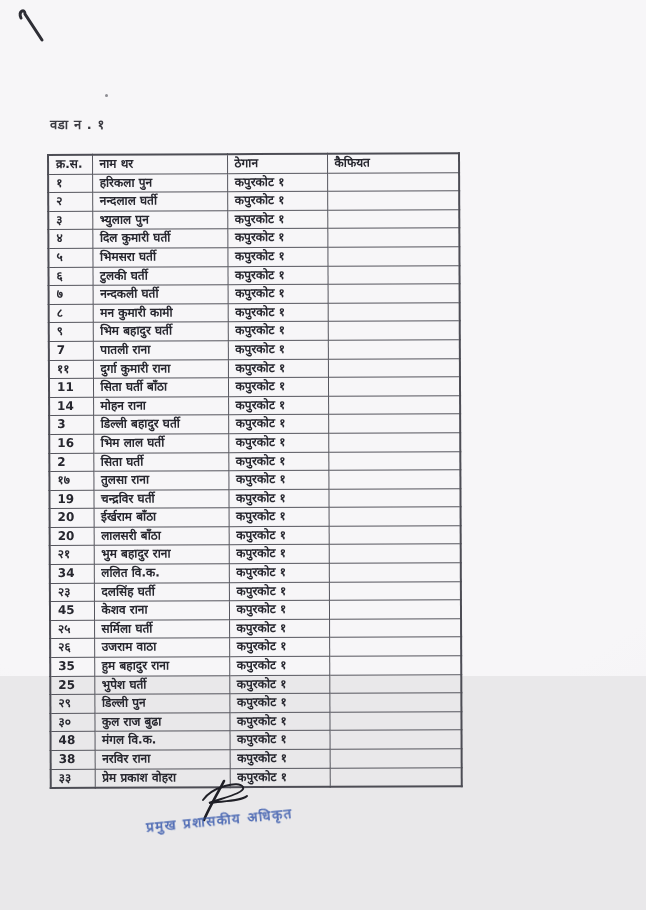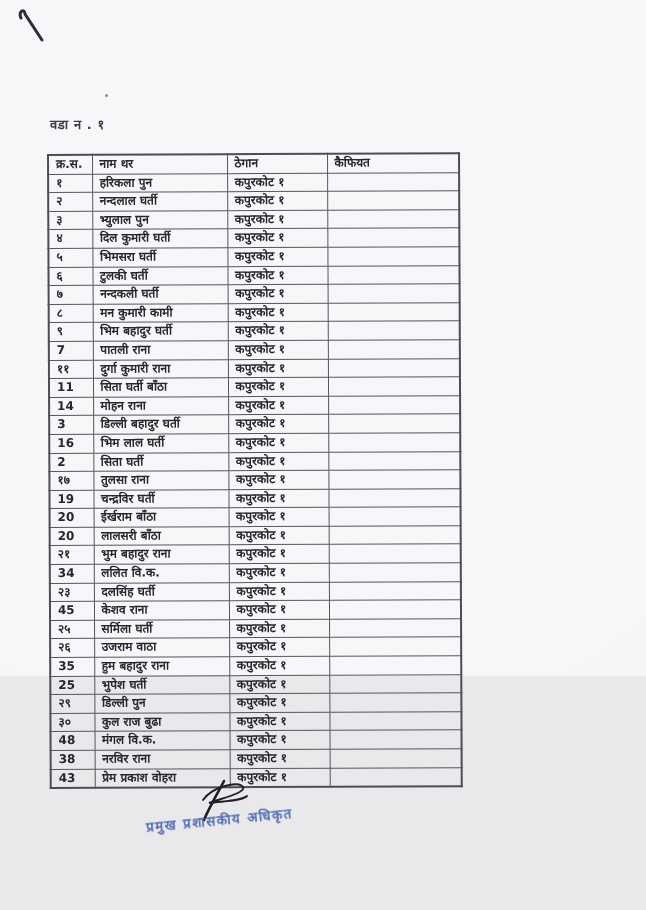--- a/index.html
+++ b/index.html
@@ -264,21 +264,21 @@
           <td>कपुरकोट १</td>
           <td></td>
         </tr>
         <tr>
           <td>38</td>
           <td>नरविर राना</td>
           <td>कपुरकोट १</td>
           <td></td>
         </tr>
         <tr>
-          <td>43</td>
+          <td>३३</td>
           <td>प्रेम प्रकाश वोहरा</td>
           <td>कपुरकोट १</td>
           <td></td>
         </tr>
       </tbody>
   </table>
 
   <svg class="signature" width="58" height="46" viewBox="0 0 58 46">
     <path d="M28,3 C24,11 13,30 8,42" fill="none" stroke="#1f1f26" stroke-width="2.6" stroke-linecap="round"></path>
     <path d="M7,22 C16,9 43,2 47,9 C50,15 26,20 13,25 C28,23 46,23 51,18" fill="none" stroke="#1f1f26" stroke-width="1.9" stroke-linecap="round"></path>

